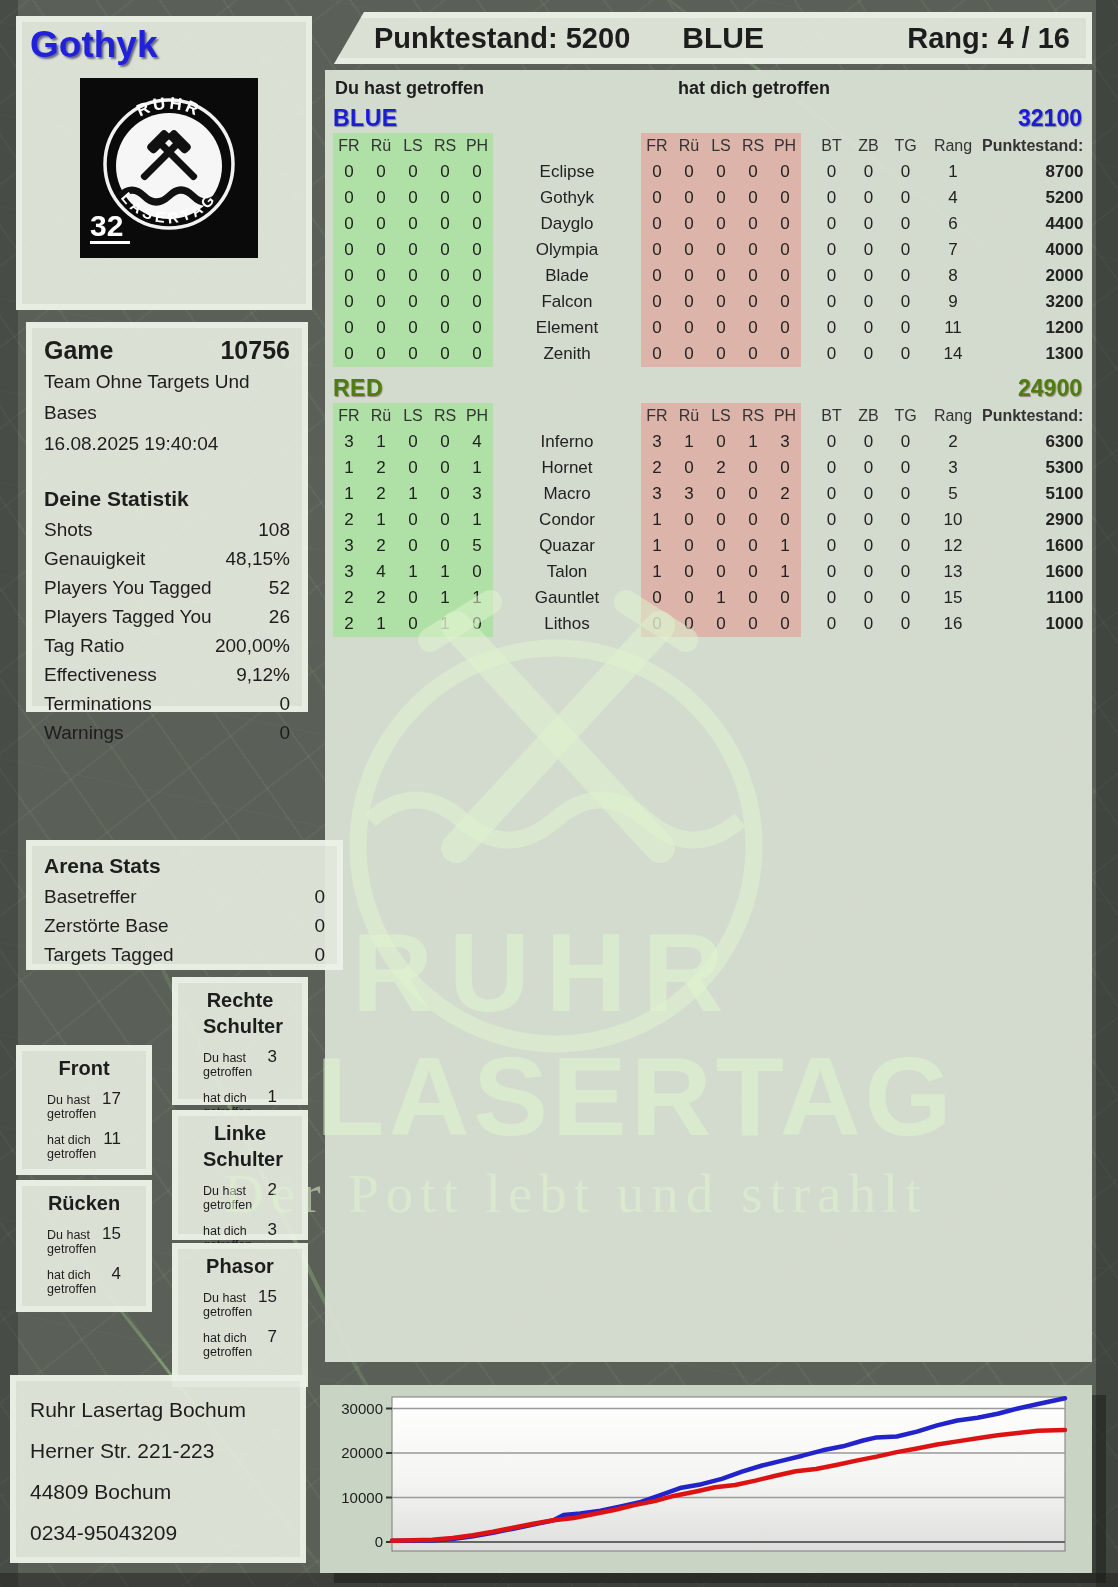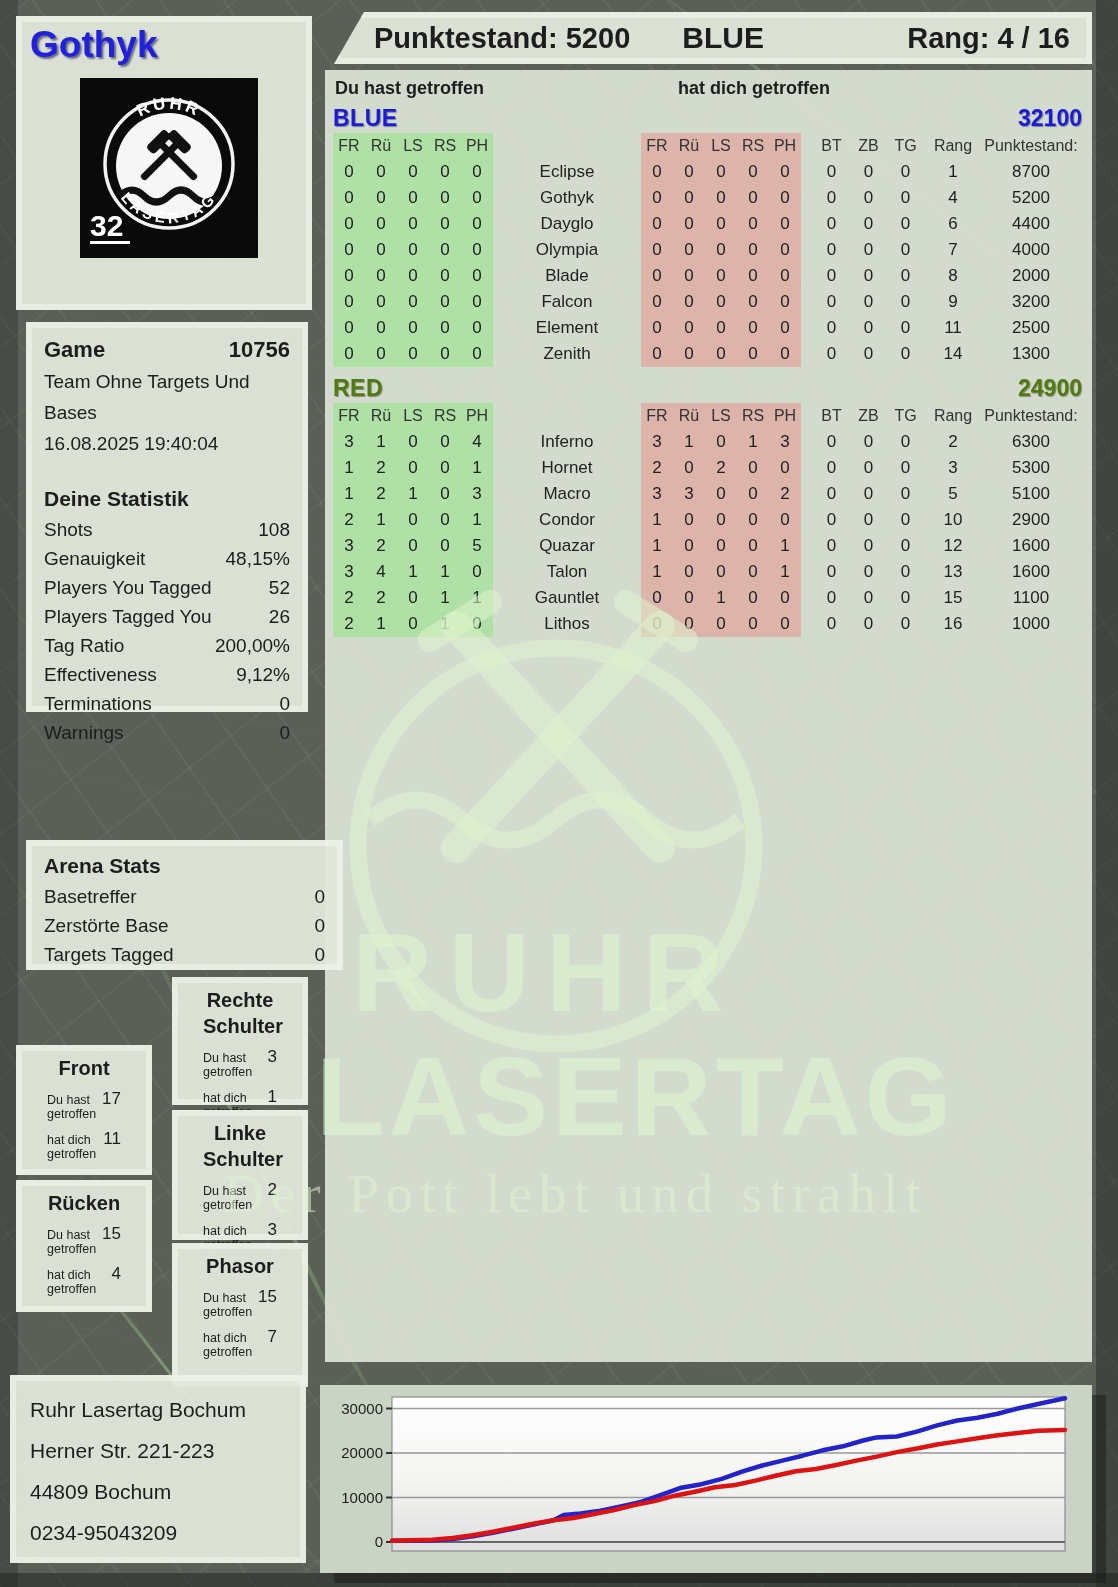--- a/index.html
+++ b/index.html
@@ -59,28 +59,28 @@
   .team-red .team-name,.team-red .team-total{color:#4d7c0f; text-shadow:1px 1px 1px rgba(60,0,0,0.4);}
   .team-grid{
     display:grid; width:749px;
     grid-template-columns:repeat(5,32px) 148px repeat(5,32px) 12px repeat(3,37px) 58px 1fr;
   }
   .c{height:26px; line-height:26px; font-size:17px; text-align:center; color:#222;}
   .c.hdr{font-size:16px; color:#333;}
   .c.g{background:#afe0a5;}
   .c.p{background:#dcb4aa;}
   .c.nm{font-size:17px;}
-  .c.pt{padding-right:2px;}
+  .c.pt{text-align:right; padding-right:2px;font-weight:bold;}
 
   
   #game-panel{left:26px; top:322px; width:282px; height:390px; padding:6px 12px;}
   .stat-row{display:flex; justify-content:space-between; font-size:19px; line-height:29px;}
   .stat-row .v{text-align:right;}
   .bold{font-weight:bold;}
-  .game-line{font-size:22px; line-height:32px;}
+  .game-line{font-size:25px; line-height:32px;}
   .mode-line,.date-line{font-size:19px; line-height:31px;}
   .sec-gap{height:24px;}
   .sec-title{font-size:21px; font-weight:bold; line-height:32px;}
 
   #arena-panel{left:26px; top:840px; width:317px; height:130px; padding:4px 12px;}
 
   
   .hitbox{padding:4px 25px;}
   #hb-rechte{left:172px; top:977px;  width:136px; height:128px;}
   #hb-front {left:16px;  top:1045px; width:136px; height:130px;}
@@ -295,21 +295,21 @@
         <div class="c p">0</div>
         <div class="c p">0</div>
         <div class="c p">0</div>
         <div class="c p">0</div>
         <div class="c p">0</div>
         <div class="c"></div>
         <div class="c">0</div>
         <div class="c">0</div>
         <div class="c">0</div>
         <div class="c">11</div>
-        <div class="c pt">2500</div>
+        <div class="c pt">1200</div>
         <div class="c g">0</div>
         <div class="c g">0</div>
         <div class="c g">0</div>
         <div class="c g">0</div>
         <div class="c g">0</div>
         <div class="c nm">Zenith</div>
         <div class="c p">0</div>
         <div class="c p">0</div>
         <div class="c p">0</div>
         <div class="c p">0</div>

